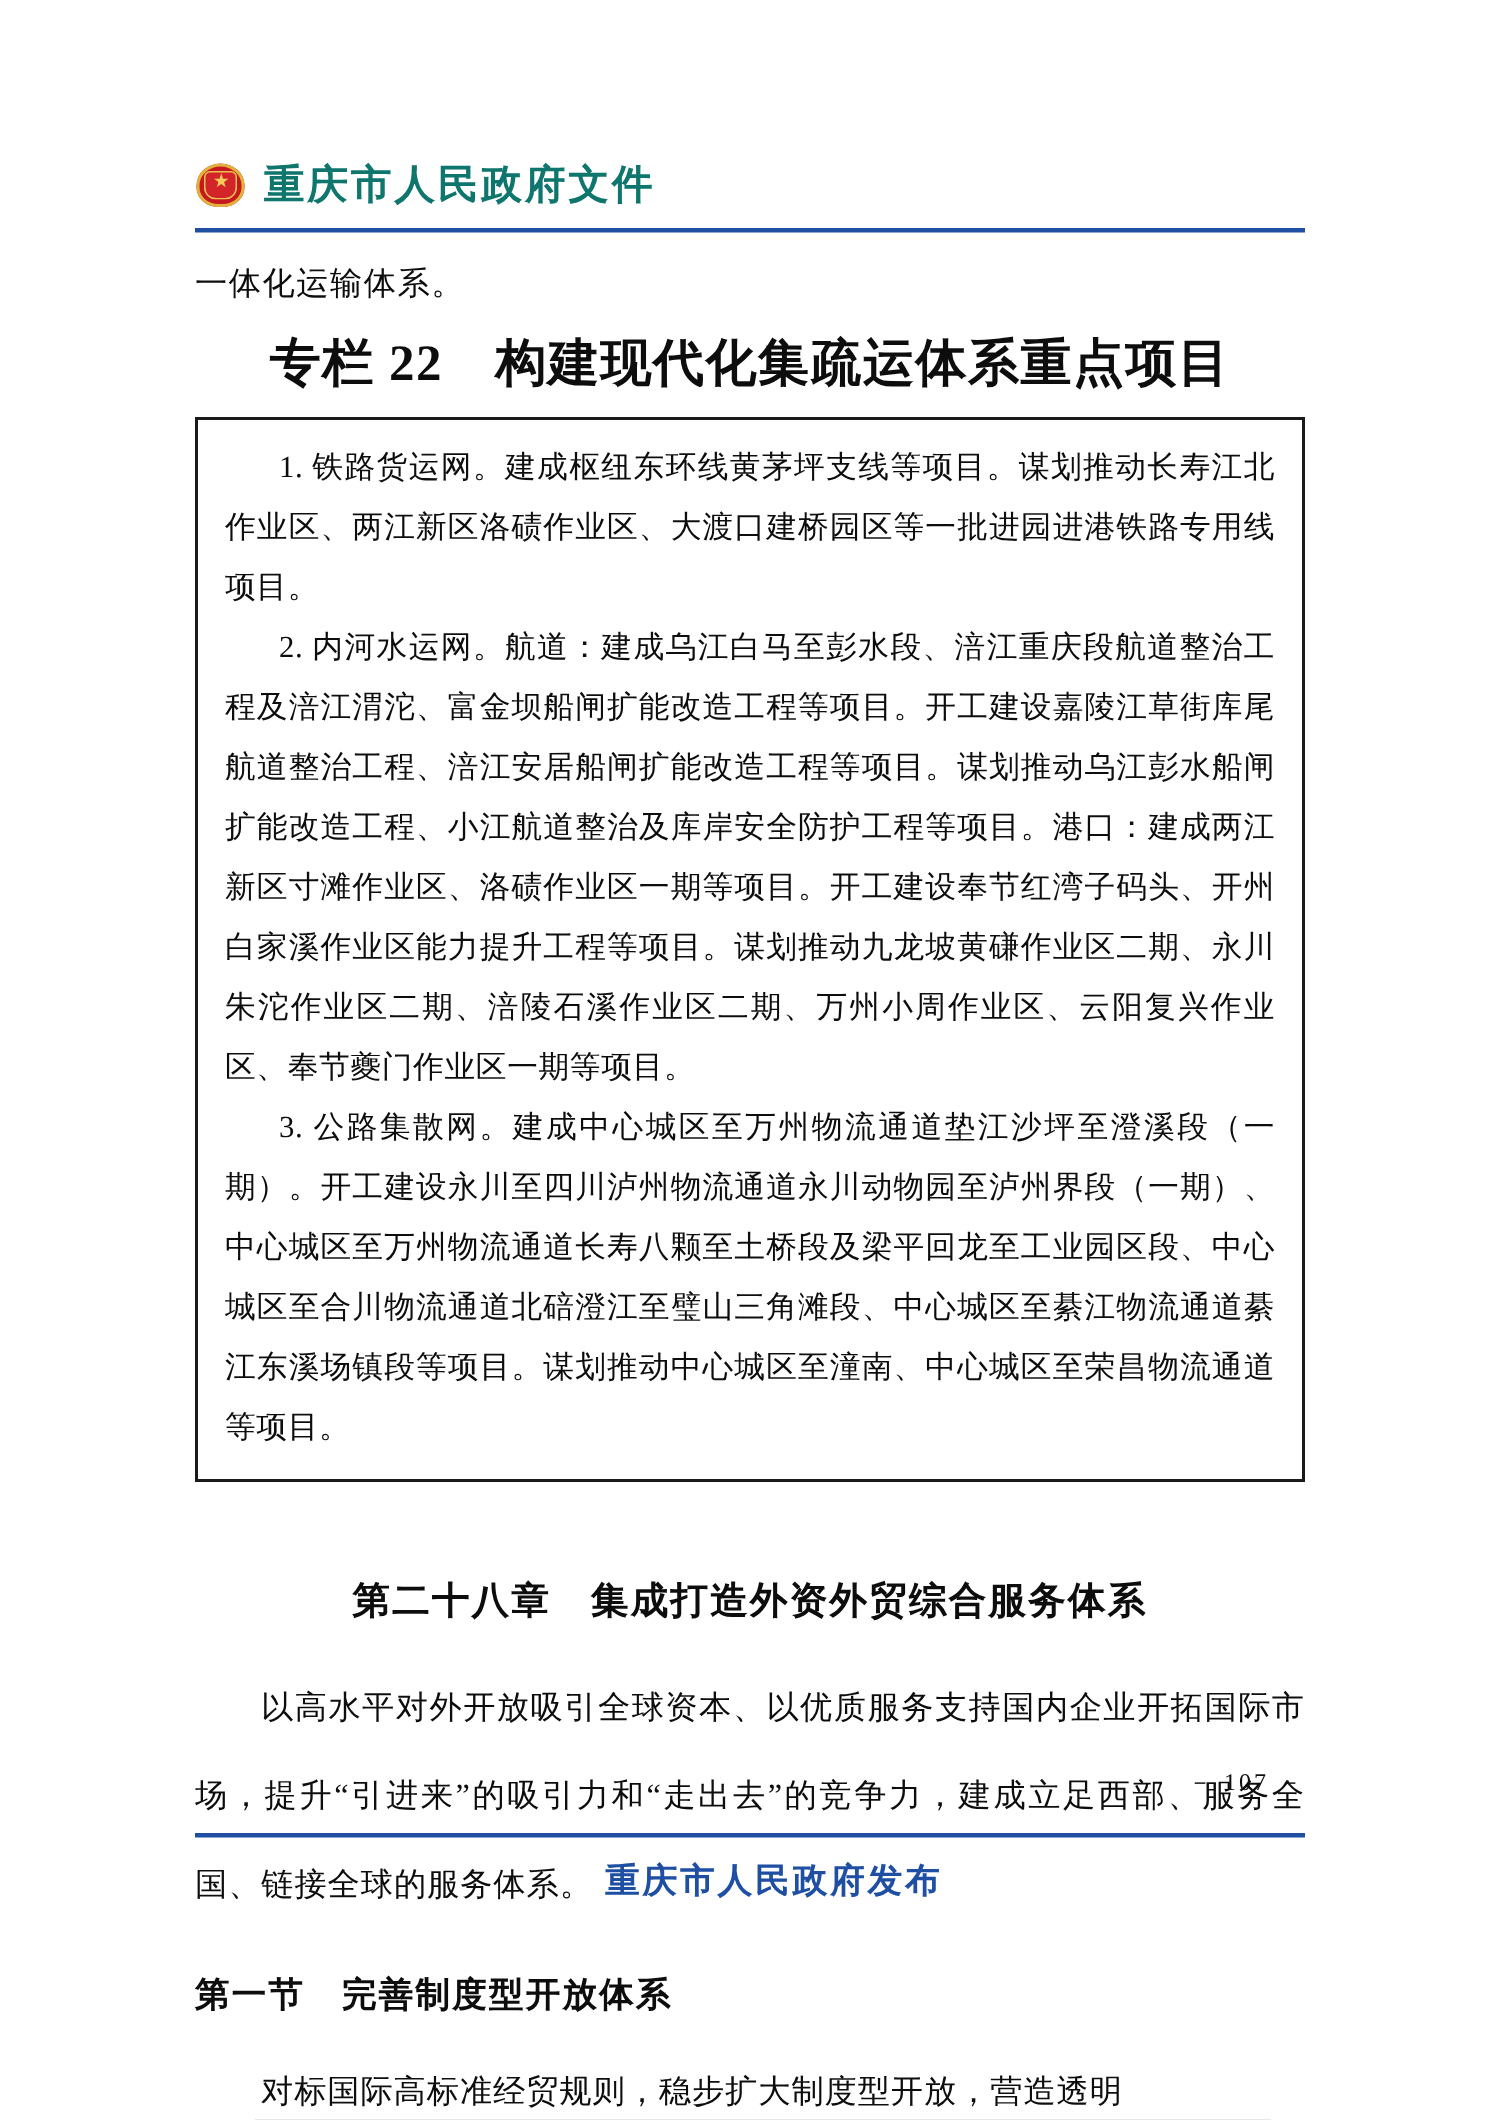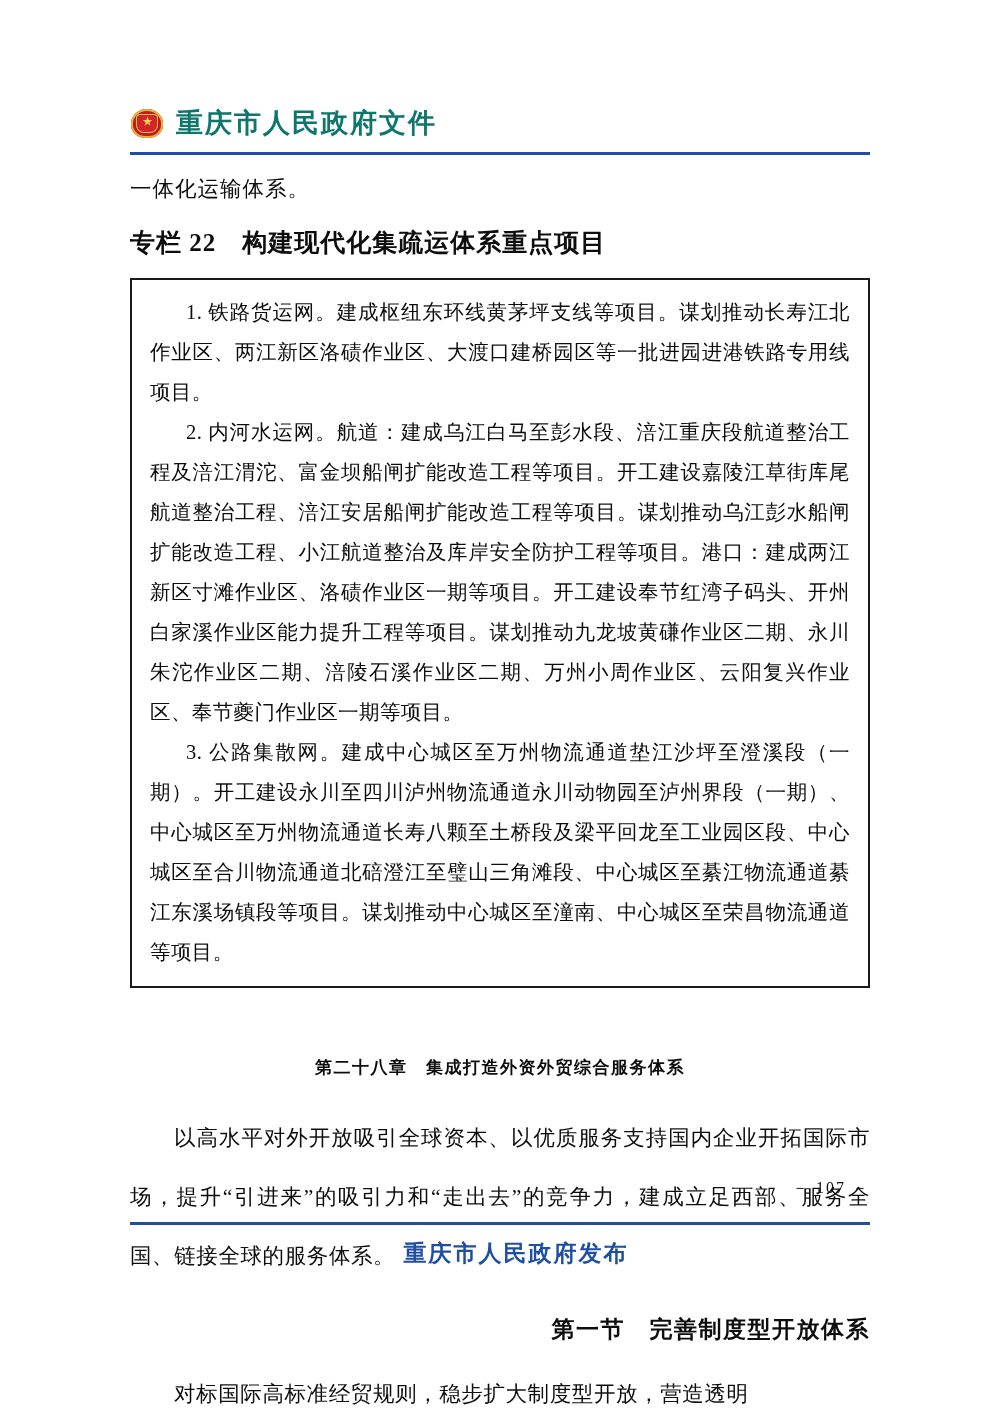--- a/index.html
+++ b/index.html
@@ -83,22 +83,23 @@
     font-size: 21px;
     color: #0d0d0d;
     line-height: 43px;
   }
   .lead-line {
     font-size: 21.5px;
     letter-spacing: 1px;
     margin: 0 0 10px 0;
   }
   .box-title {
-    font-weight: bold;
-    font-size: 25px;
+    text-align: center;
+    font-weight: bold;
+    font-size: 34px;
     letter-spacing: 1px;
     margin: 8px 0 14px 0;
   }
   .box {
     border: 2px solid #1a1a1a;
     padding: 12px 18px 14px 18px;
     box-sizing: border-box;
   }
   .box p {
     margin: 0;
@@ -109,35 +110,35 @@
     letter-spacing: 0.4px;
   }
   .box p .ind {
     display: inline-block;
     width: 36px;
   }
 
   .chapter-title {
     text-align: center;
     font-weight: bold;
-    font-size: 17px;
+    font-size: 25px;
     letter-spacing: 1.5px;
     margin: 58px 0 20px 0;
   }
   .para {
     font-size: 21.5px;
     line-height: 59px;
     text-align: justify;
     text-justify: inter-ideograph;
     letter-spacing: 0.6px;
     margin: 0 0 6px 0;
     text-indent: 44px;
   }
   .section-title {
-    text-align: right;
+    text-align: left;
     font-weight: bold;
     font-size: 23px;
     letter-spacing: 1.5px;
     margin: 22px 0 14px 0;
   }
 
   
   .page-number {
     position: absolute;
     right: 130px;

